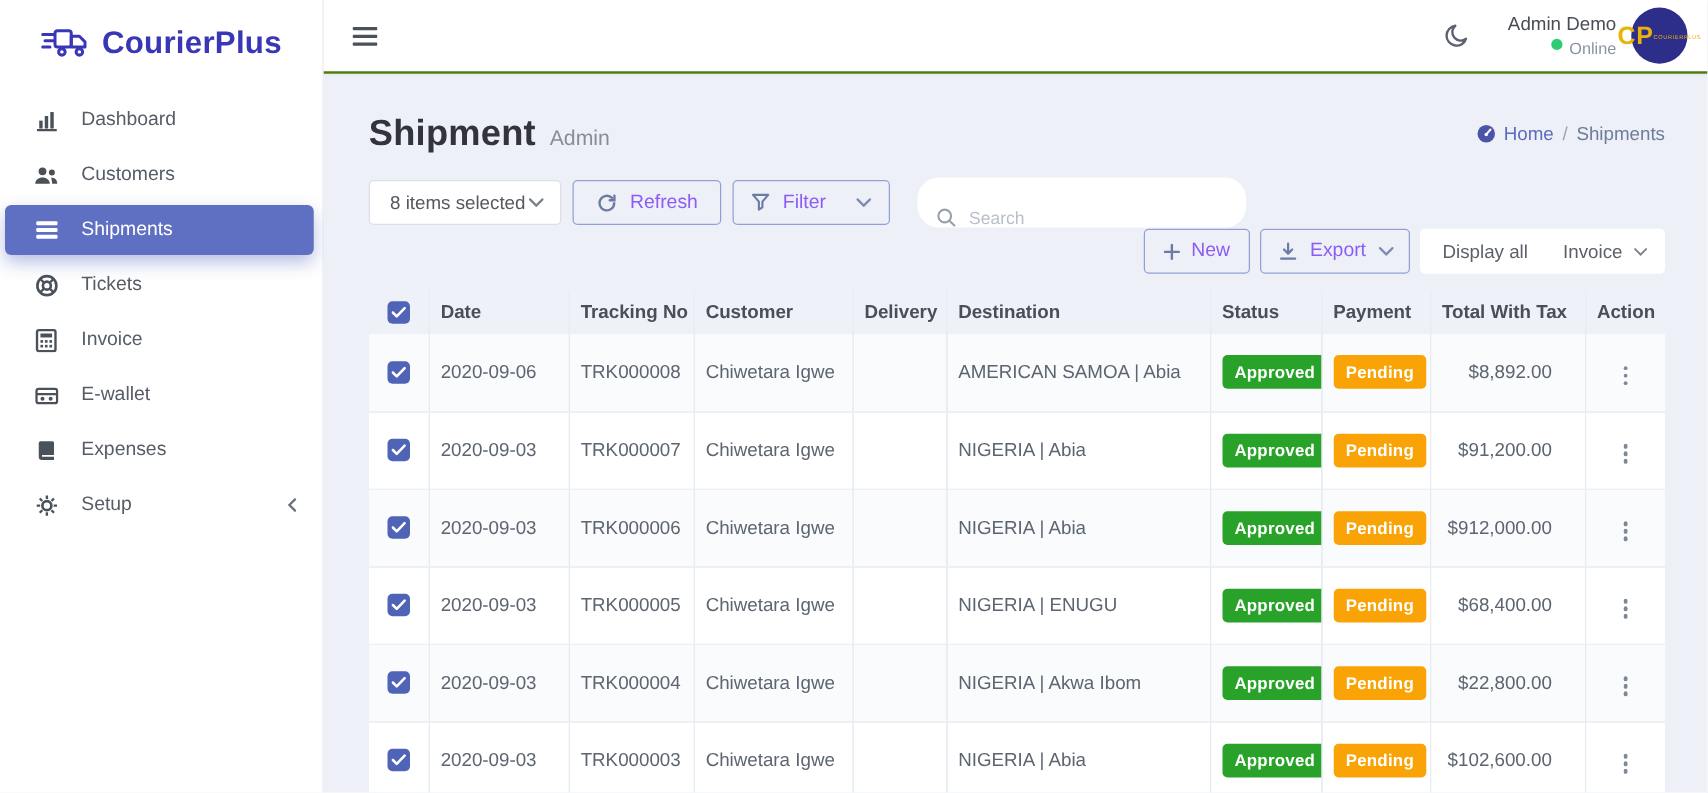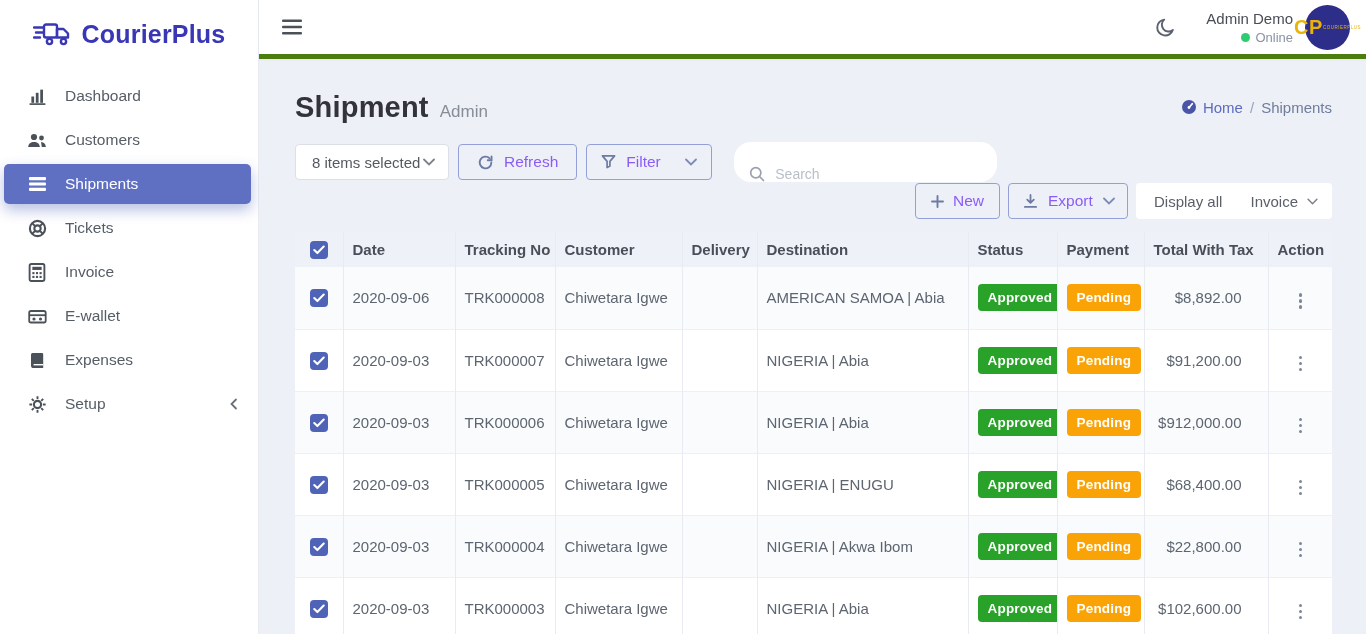--- a/index.html
+++ b/index.html
@@ -19,27 +19,27 @@
   .nav{margin-top:12px}
   .nav-item{display:flex;align-items:center;gap:18px;height:44px;padding:0 18px 0 27px;font-size:15.5px;color:#565d67;cursor:pointer}
   .nav-item .ic{width:20px;height:20px;color:#4b5158;display:flex;align-items:center;justify-content:center}
   .nav-item.selected{background:var(--selected-bg);color:#fff;margin:2px 7px 2px 4px;padding-left:23px;height:40px;border-radius:5px;box-shadow:0 6px 14px rgba(95,112,194,.45)}
   .nav-item.selected .ic{color:#fff}
   .nav-item .grow{flex:1}
   .collapse{color:#6a7078}
 
   
   .pane{flex:1;display:flex;flex-direction:column;min-width:0}
-  .topbar{height:59px;background:#fff;display:flex;align-items:center;padding:0 16px 0 23px;border-bottom:5px solid #4d7c0f;box-shadow:0 1px 3px rgba(40,50,80,.04);z-index:2}
+  .topbar{height:59px;background:#fff;display:flex;align-items:center;padding:0 16px 0 23px;border-bottom:2px solid #4d7c0f;box-shadow:0 1px 3px rgba(40,50,80,.04);z-index:2}
   .burger{color:#4b5158;cursor:pointer}
   .top-right{margin-left:auto;display:flex;align-items:center}
   .moon{color:#5b626e;margin-right:30px;cursor:pointer}
   .user{text-align:right;cursor:pointer}
   .user .name{font-size:15px;color:#4a4d57}
-  .user .status{display:flex;align-items:center;justify-content:flex-end;gap:5px;margin-top:3px;font-size:13px;color:#8a93a3}
+  .user .status{display:flex;justify-content:flex-end;gap:5px;margin-top:3px;font-size:13px;color:#8a93a3}
   .dot{width:9px;height:9px;border-radius:50%;background:var(--online-green)}
   .avatar{width:45px;height:45px;border-radius:50%;background:var(--avatar-bg);color:#eab308;display:flex;align-items:center;justify-content:center;margin-left:12px;cursor:pointer}
   .avatar .cp{font-size:20px;font-weight:800;letter-spacing:.5px;line-height:1}
   .avatar .sub{font-size:4.5px;letter-spacing:.5px;margin-top:1.5px}
 
   .content{flex:1;background:var(--page-bg);padding:30px 34px 0 36px;overflow:hidden}
 
   .title-row{display:flex;align-items:center;justify-content:space-between;height:36px;margin-bottom:17px}
   .title-left{display:flex;align-items:baseline}
   h1{font-size:29px;font-weight:700;color:#32333b;letter-spacing:.2px}

